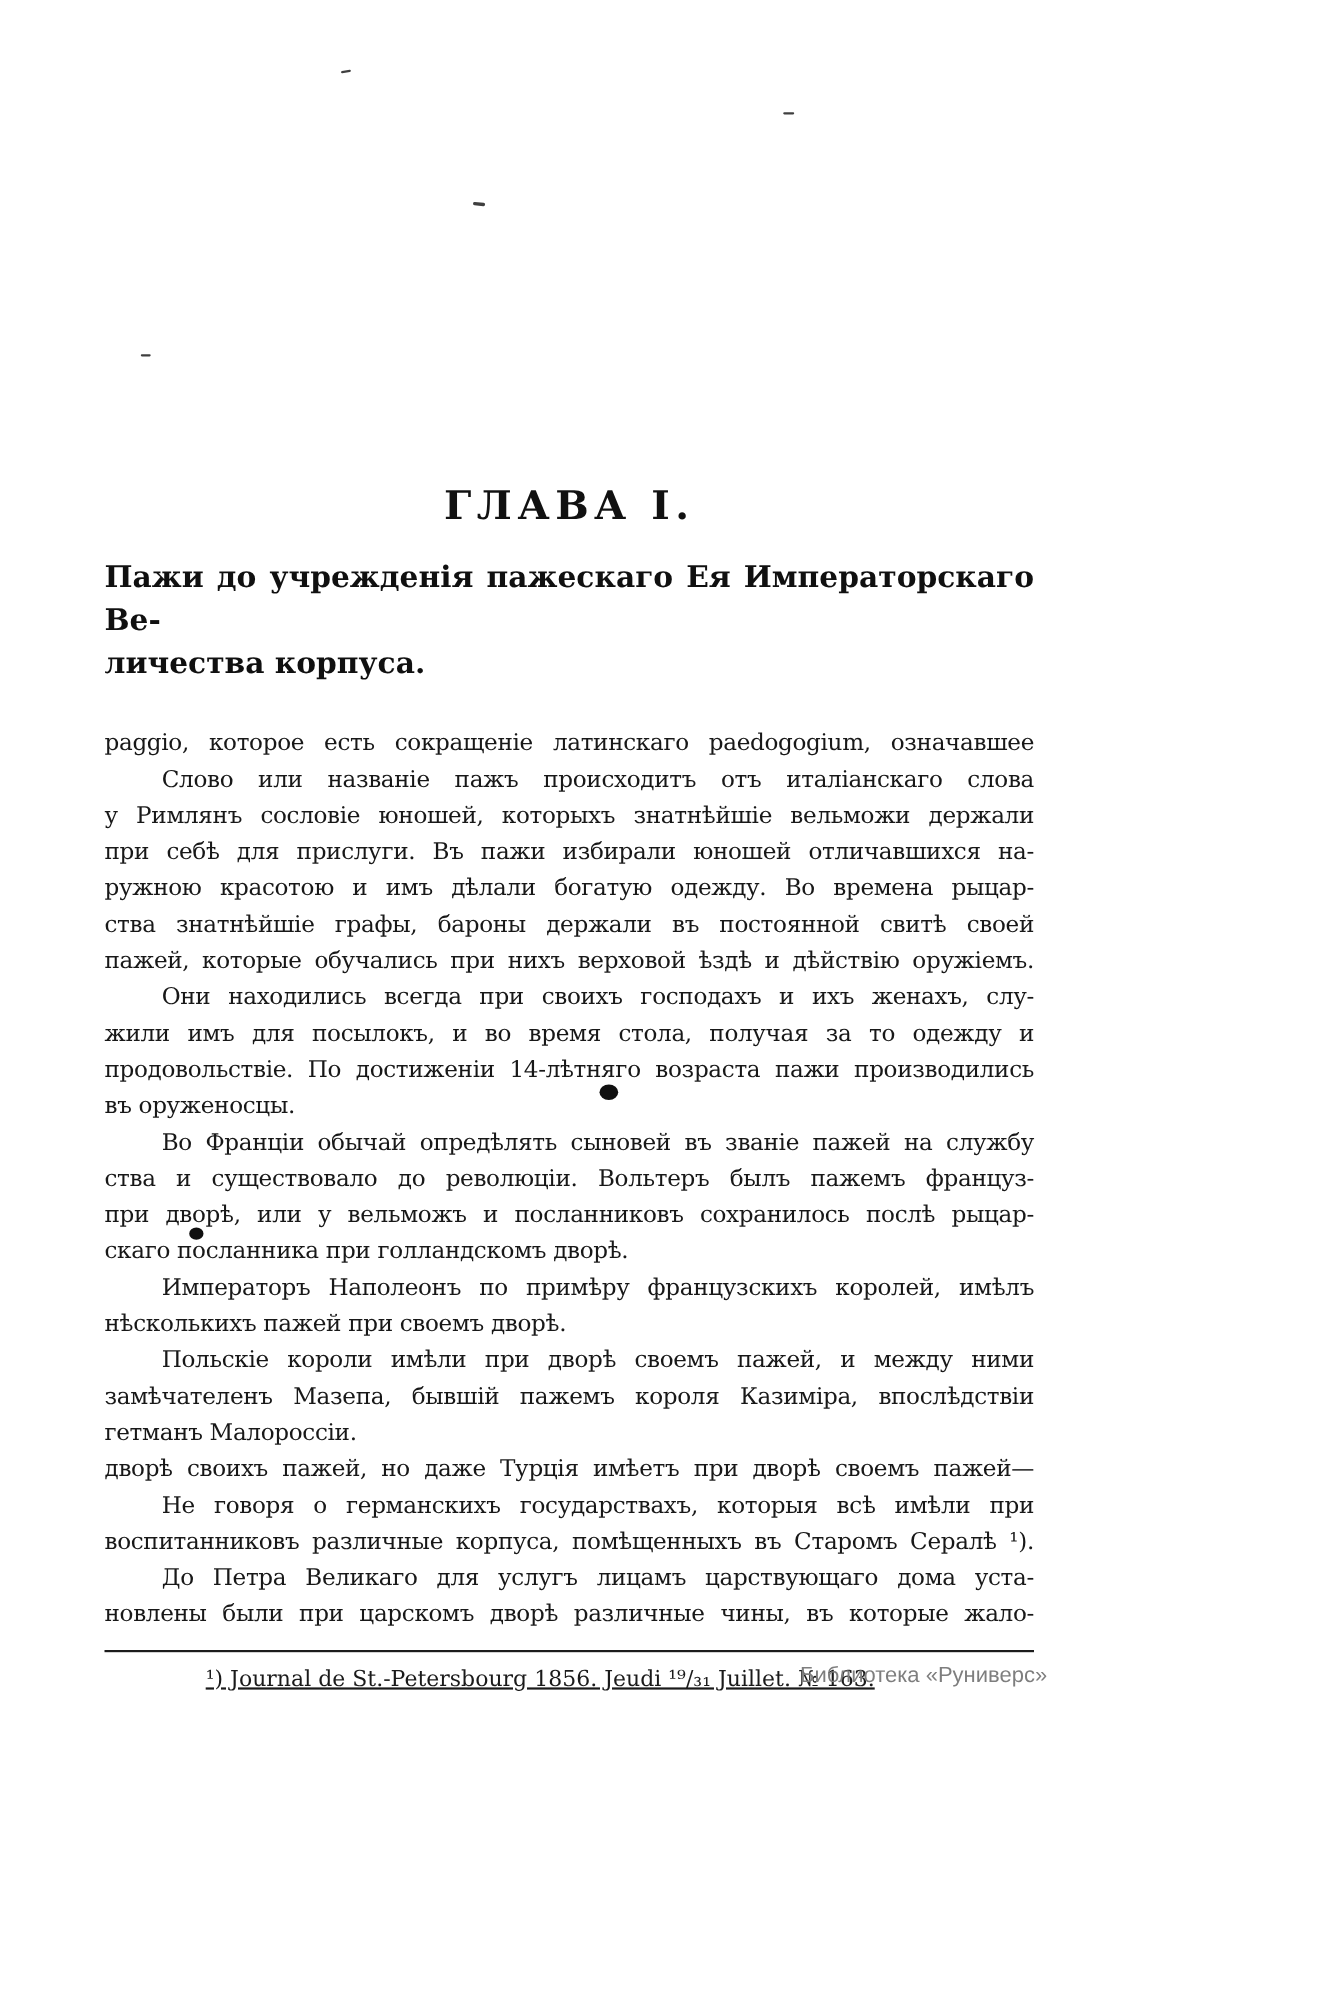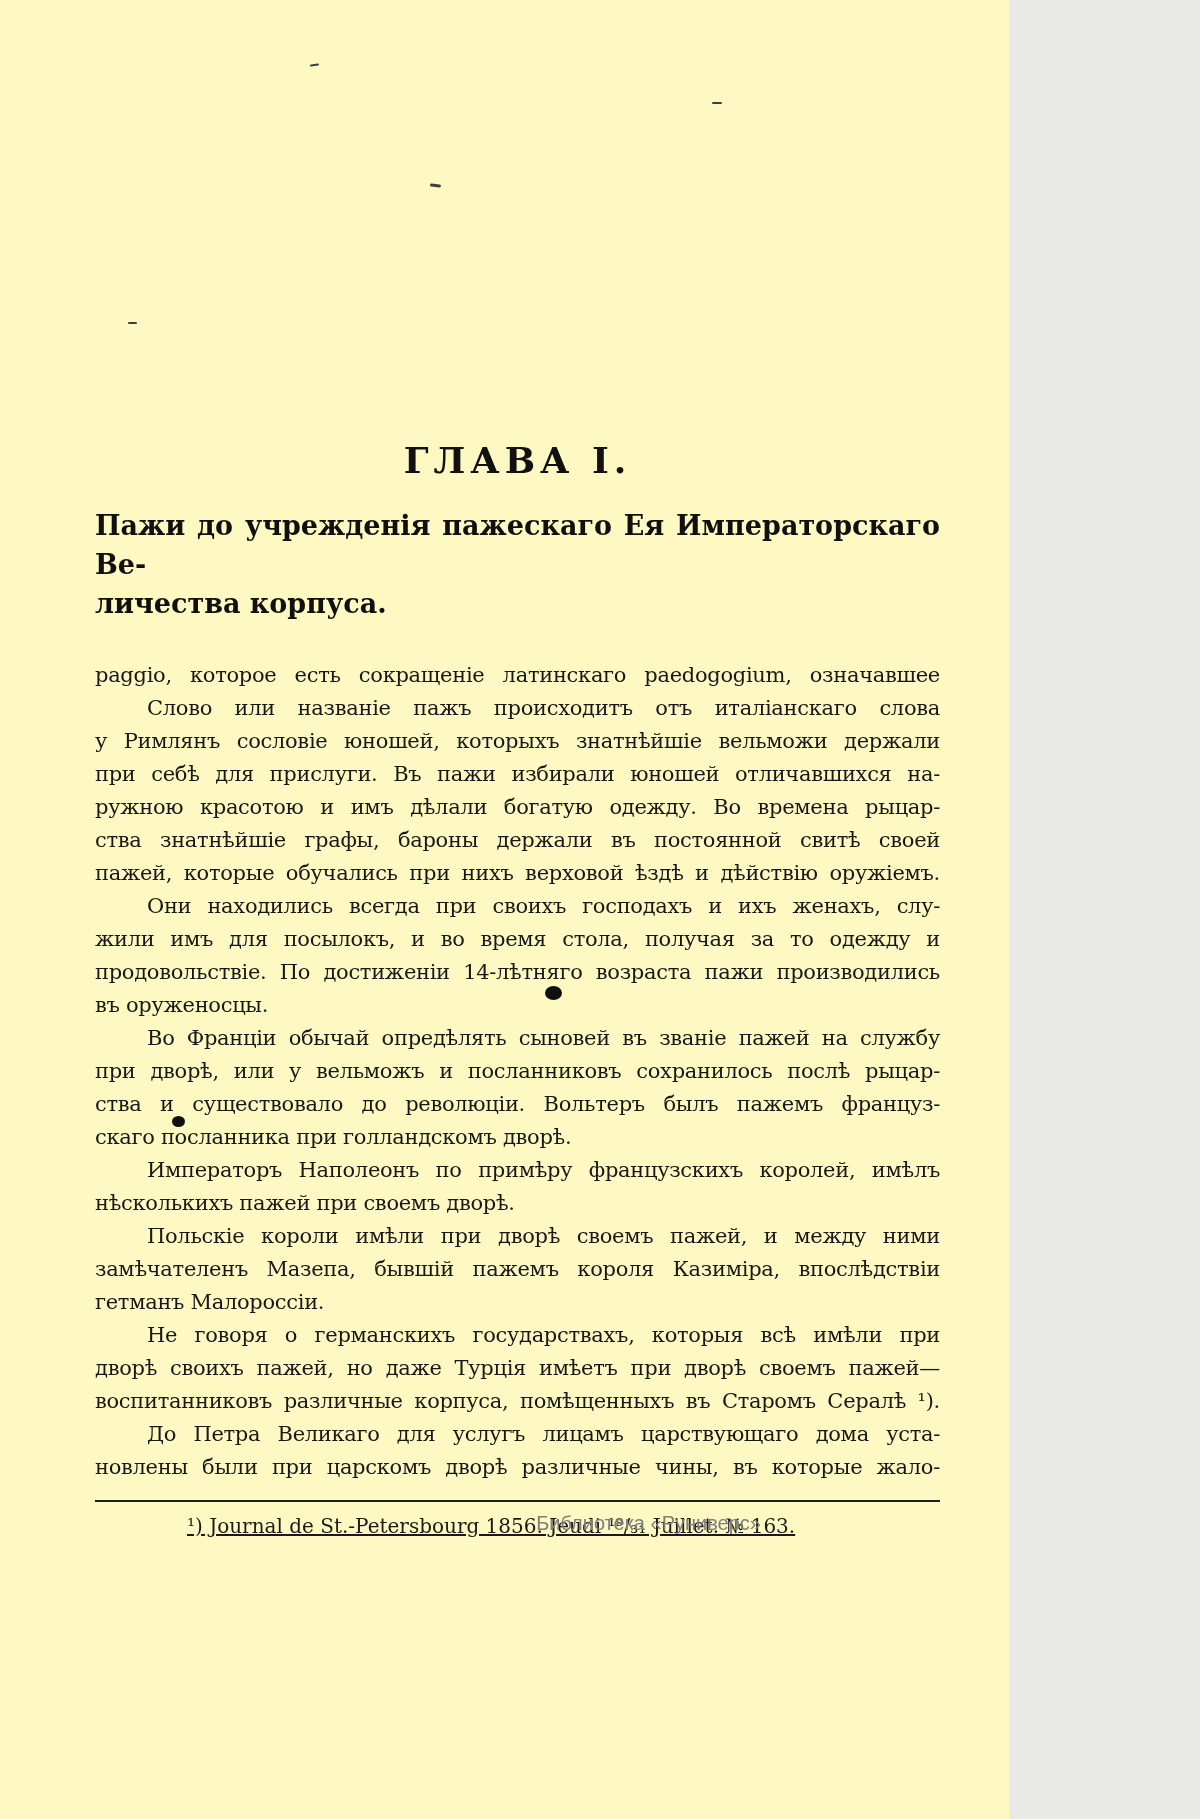--- a/index.html
+++ b/index.html
@@ -3,22 +3,22 @@
 <meta charset="utf-8">
 <style>
   html, body { margin: 0; padding: 0; }
   body {
     width: 1200px; height: 1819px;
     background: #e9e9e6;
     font-family: "DejaVu Serif", serif;
   }
   .page {
     position: relative;
-    width: 1009px; height: 1819px;
-    background: #fef9c3;
+    width: 1200px; height: 1819px;
+    background: #ffffff;
     color: #161616;
     overflow: hidden;
   }
   .content {
     position: absolute;
     left: 95px; top: 0;
     width: 845px;
   }
   .chapter {
     margin: 0;
@@ -107,30 +107,30 @@
         <div class="line">у Римлянъ сословіе юношей, которыхъ знатнѣйшіе вельможи держали</div>
         <div class="line">при себѣ для прислуги. Въ пажи избирали юношей отличавшихся на-</div>
         <div class="line">ружною красотою и имъ дѣлали богатую одежду. Во времена рыцар-</div>
         <div class="line">ства знатнѣйшіе графы, бароны держали въ постоянной свитѣ своей</div>
         <div class="line">пажей, которые обучались при нихъ верховой ѣздѣ и дѣйствію оружіемъ.</div>
         <div class="line indent">Они находились всегда при своихъ господахъ и ихъ женахъ, слу-</div>
         <div class="line">жили имъ для посылокъ, и во время стола, получая за то одежду и</div>
         <div class="line">продовольствіе. По достиженіи 14-лѣтняго возраста пажи производились</div>
         <div class="line no-just">въ оруженосцы.</div>
         <div class="line indent">Во Франціи обычай опредѣлять сыновей въ званіе пажей на службу</div>
+        <div class="line">ства и существовало до революціи. Вольтеръ былъ пажемъ француз-</div>
         <div class="line">при дворѣ, или у вельможъ и посланниковъ сохранилось послѣ рыцар-</div>
-        <div class="line">ства и существовало до революціи. Вольтеръ былъ пажемъ француз-</div>
         <div class="line no-just">скаго посланника при голландскомъ дворѣ.</div>
         <div class="line indent">Императоръ Наполеонъ по примѣру французскихъ королей, имѣлъ</div>
         <div class="line no-just">нѣсколькихъ пажей при своемъ дворѣ.</div>
         <div class="line indent">Польскіе короли имѣли при дворѣ своемъ пажей, и между ними</div>
         <div class="line">замѣчателенъ Мазепа, бывшій пажемъ короля Казиміра, впослѣдствіи</div>
         <div class="line no-just">гетманъ Малороссіи.</div>
+        <div class="line">дворѣ своихъ пажей, но даже Турція имѣетъ при дворѣ своемъ пажей—</div>
         <div class="line indent">Не говоря о германскихъ государствахъ, которыя всѣ имѣли при</div>
-        <div class="line">дворѣ своихъ пажей, но даже Турція имѣетъ при дворѣ своемъ пажей—</div>
         <div class="line">воспитанниковъ различные корпуса, помѣщенныхъ въ Старомъ Сералѣ ¹).</div>
         <div class="line indent">До Петра Великаго для услугъ лицамъ царствующаго дома уста-</div>
         <div class="line">новлены были при царскомъ дворѣ различные чины, въ которые жало-</div>
       </div>
 
     <hr class="foot-rule">
 
     <div class="footnote">¹) Journal de St.-Petersbourg 1856. Jeudi ¹⁹/₃₁ Juillet. № 163.</div>
 
   </div>

